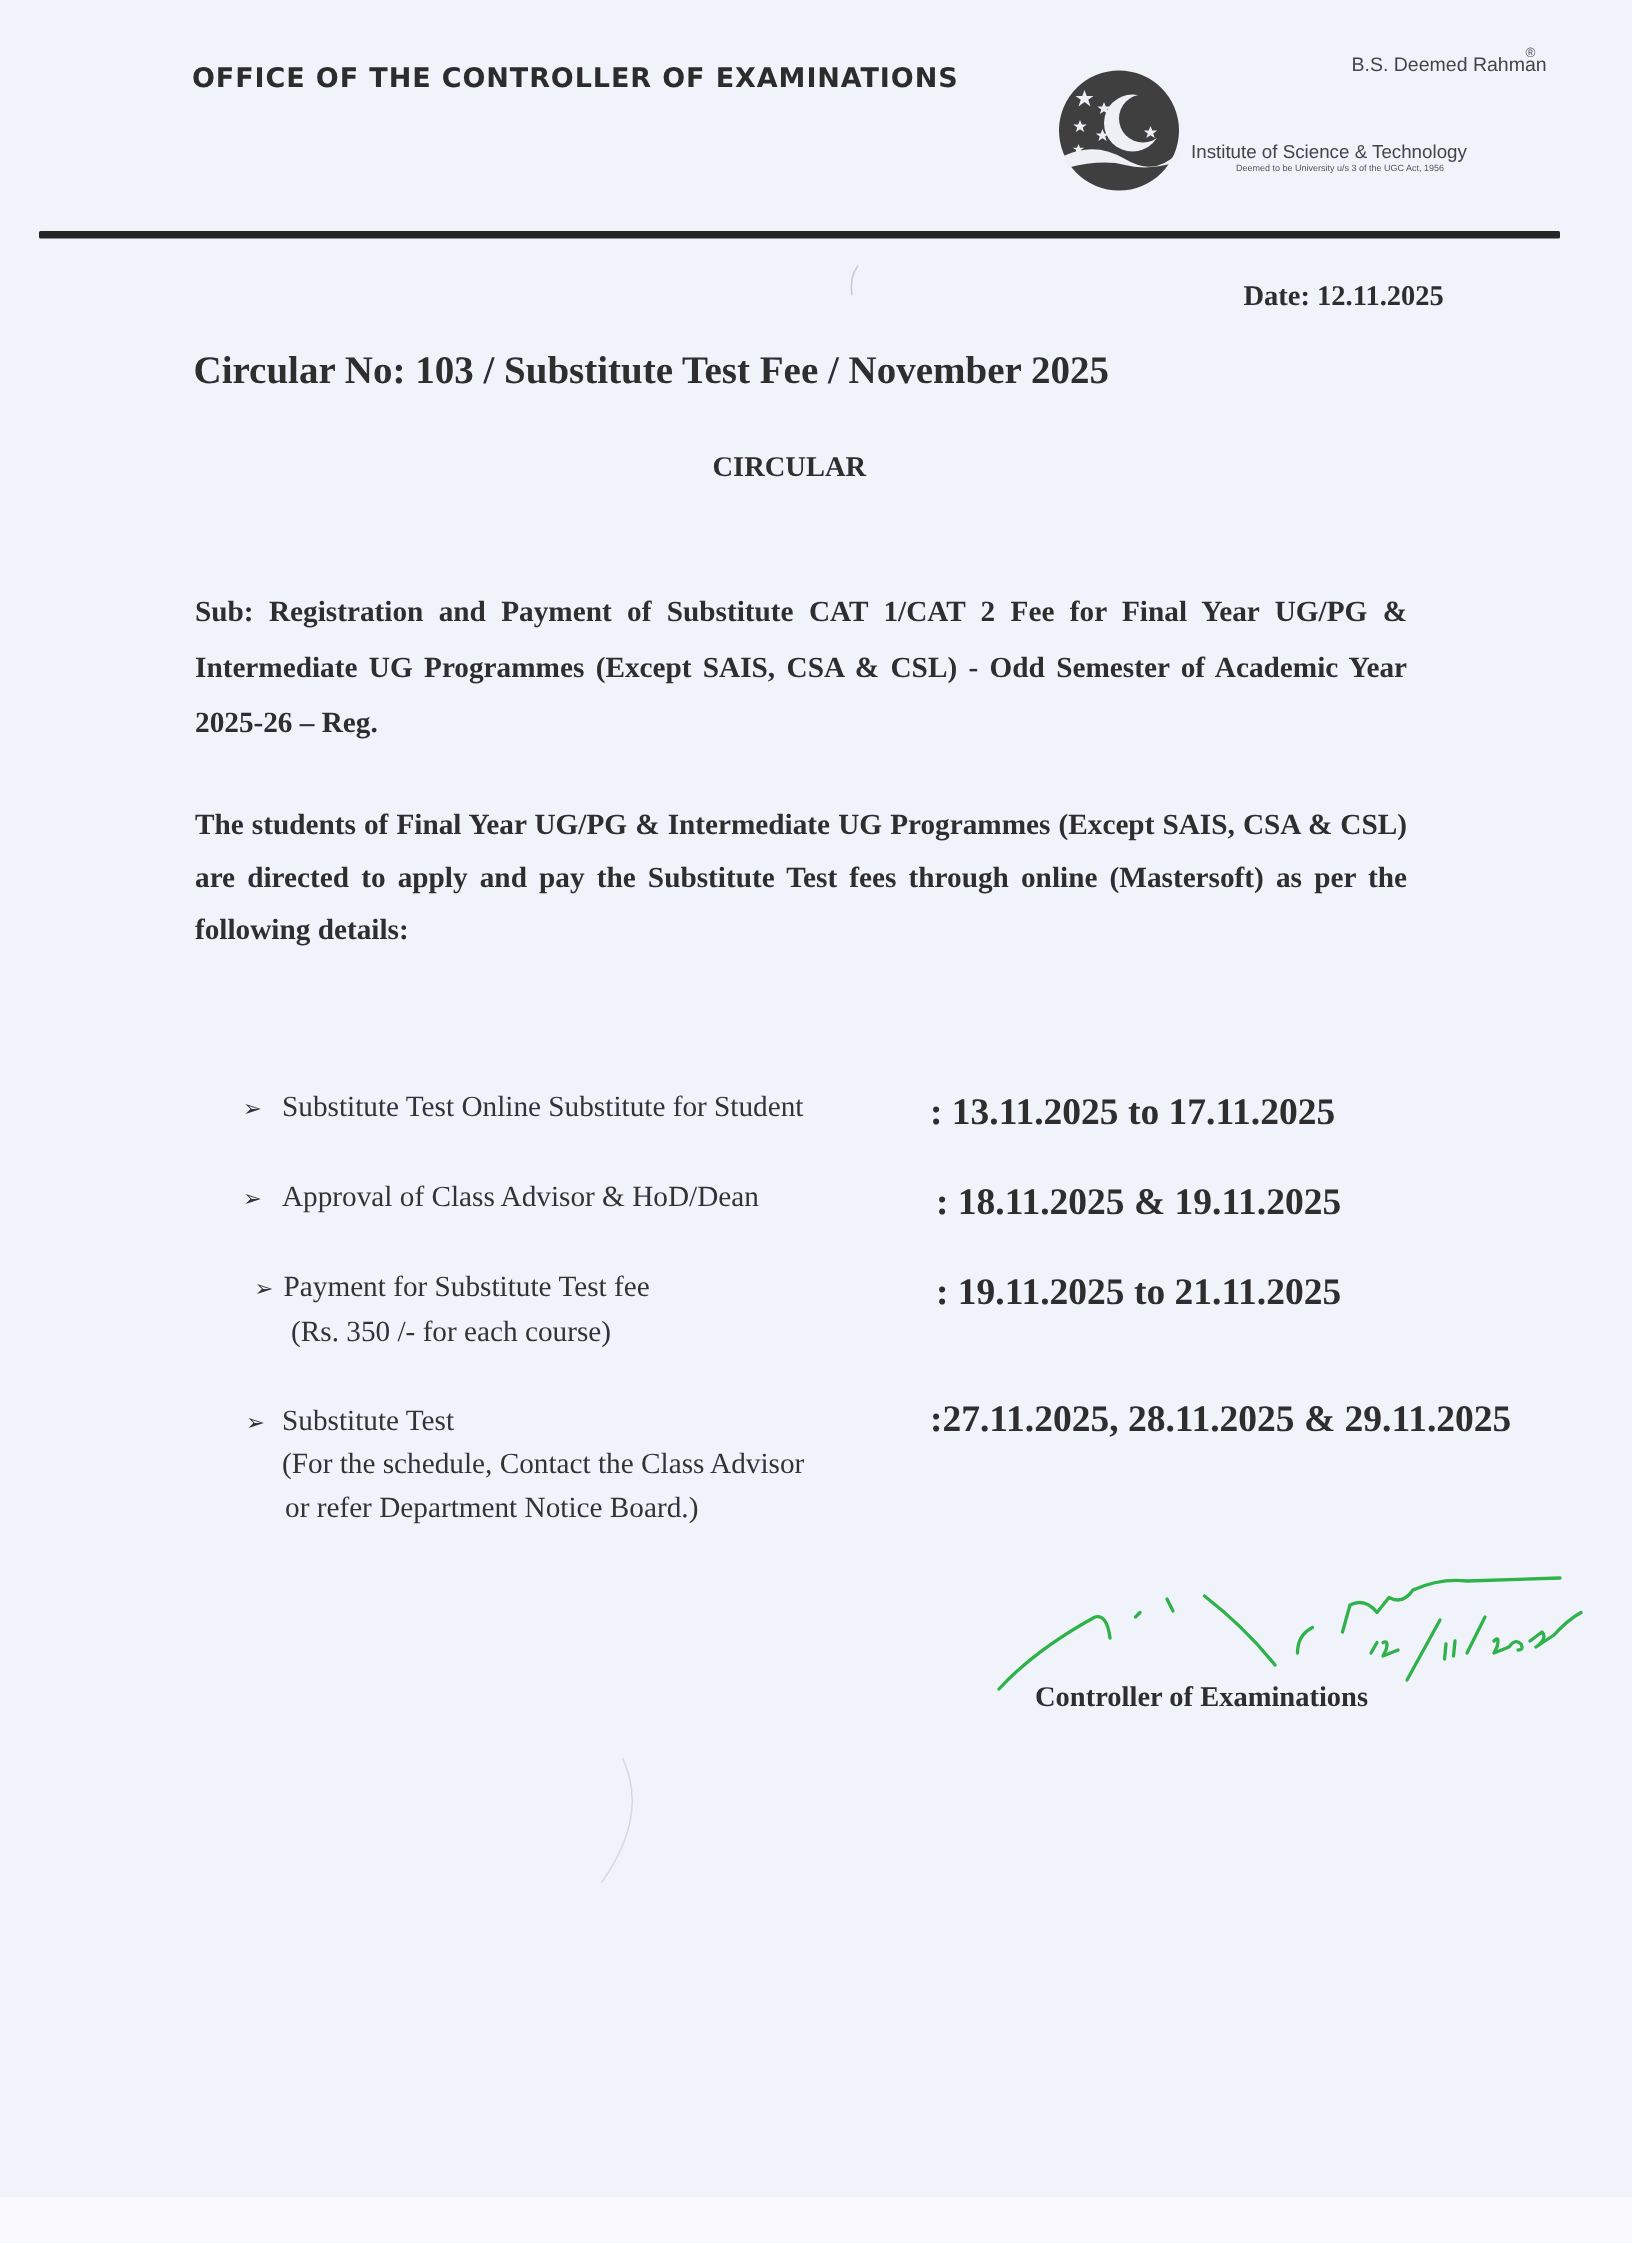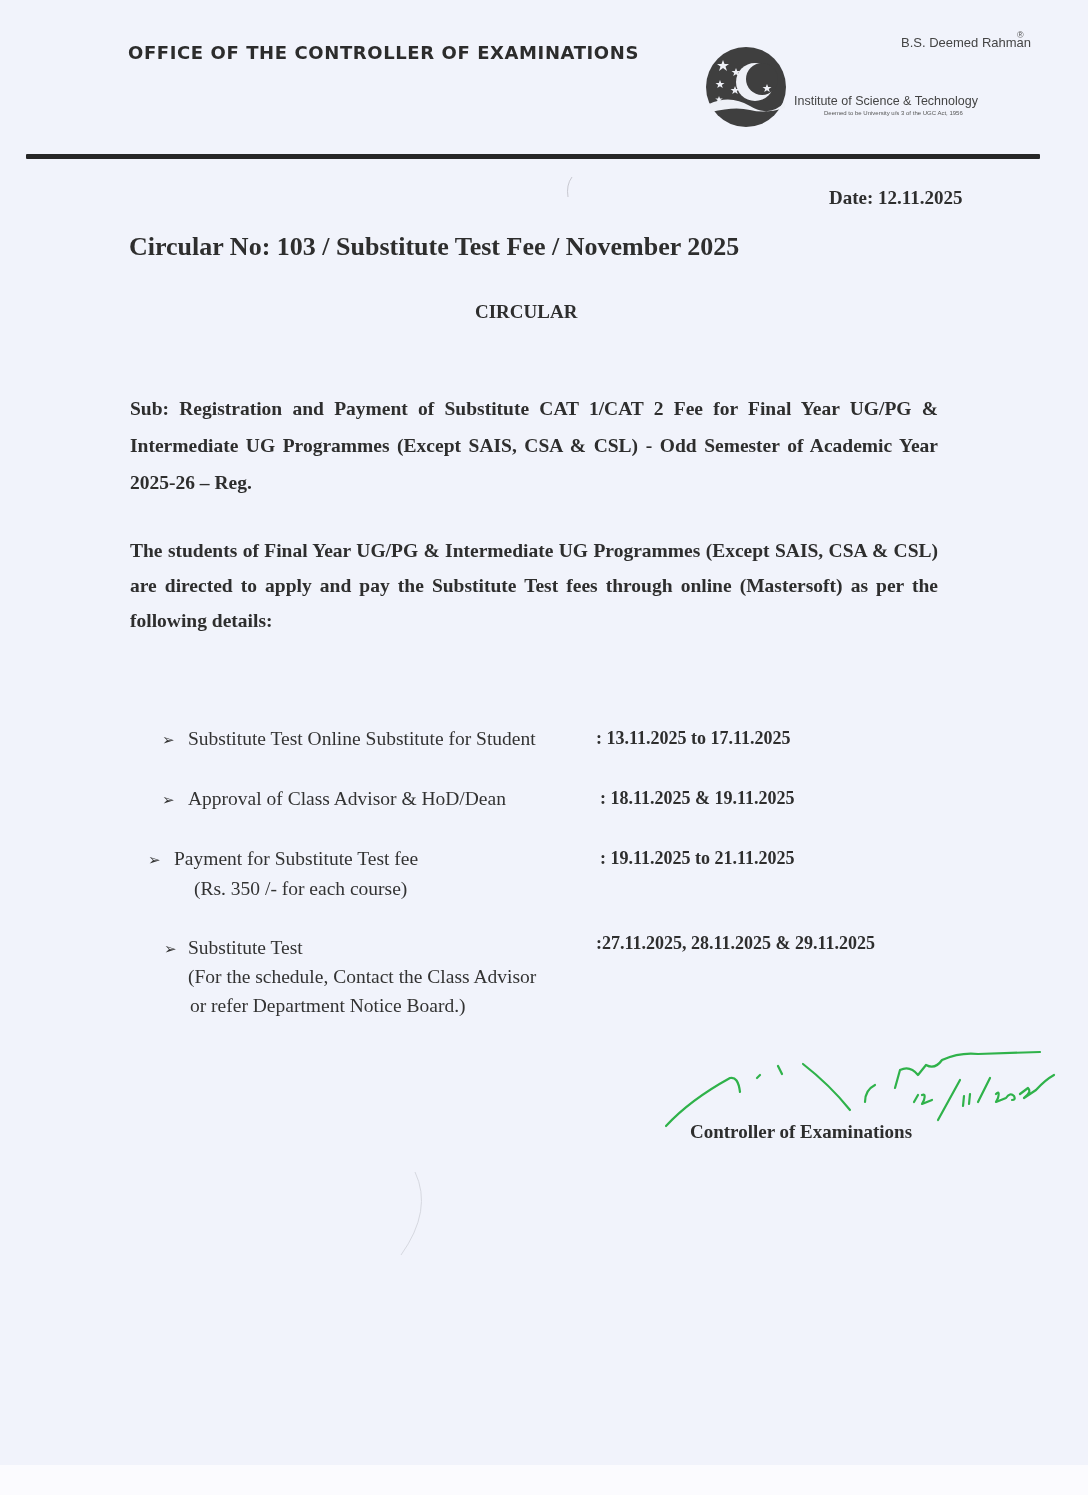--- a/index.html
+++ b/index.html
@@ -43,21 +43,21 @@
     font-size: 19.5px; font-weight: bold; line-height: 37px; text-align: justify; color: #2e2e2e; margin-top: 32px;
   }
   .intro {
     position: absolute; left: 130px; top: 533px; width: 808px;
     font-size: 19.5px; font-weight: bold; line-height: 35px; text-align: justify; color: #2e2e2e;
   }
   .sched-row { position: absolute; font-size: 19.5px; color: #333; }
   .bullet { display: inline-block; width: 26px; font-size: 15px; }
   .sched-label { }
   .sched-note { position: absolute; font-size: 19.5px; color: #333; line-height: 29px; }
-  .sched-value { position: absolute; font-size: 18px; font-weight: bold; color: #2e2e2e; white-space: nowrap; }
+  .sched-value { position: absolute; font-size: 25px; font-weight: bold; color: #2e2e2e; white-space: nowrap; margin-left: 24px; }
   .signature { position: absolute; left: 660px; top: 1040px; width: 400px; height: 110px; }
   .signatory { position: absolute; left: 690px; top: 1121px; font-size: 19px; font-weight: bold; color: #2e2e2e; }
   .mark { position: absolute; }
 </style>
 </head>
 <body>
 
 <div class="page-bottom"></div>
 
 <div class="office-title">OFFICE OF THE CONTROLLER OF EXAMINATIONS</div>
@@ -100,21 +100,21 @@
   </div>
 
   <div>
     <div class="sched-row" style="left:162px; top:788px;">
       <span class="bullet">➢</span><span class="sched-label">Approval of Class Advisor &amp; HoD/Dean</span>
     </div>
     <div class="sched-value" style="left:600px; top:788px;">: 18.11.2025 &amp; 19.11.2025</div>
   </div>
 
   <div>
-    <div class="sched-row" style="left:148px; top:848px;">
+    <div class="sched-row" style="left:163px; top:848px;text-align:center;">
       <span class="bullet">➢</span><span class="sched-label">Payment for Substitute Test fee</span>
     </div>
     <div class="sched-note" style="left:194px; top:874px;">(Rs. 350 /- for each course)</div>
     <div class="sched-value" style="left:600px; top:848px;">: 19.11.2025 to 21.11.2025</div>
   </div>
 
   <div>
     <div class="sched-row" style="left:164px; top:937px;">
       <span class="bullet" style="width:24px">➢</span><span class="sched-label">Substitute Test</span>
     </div>

